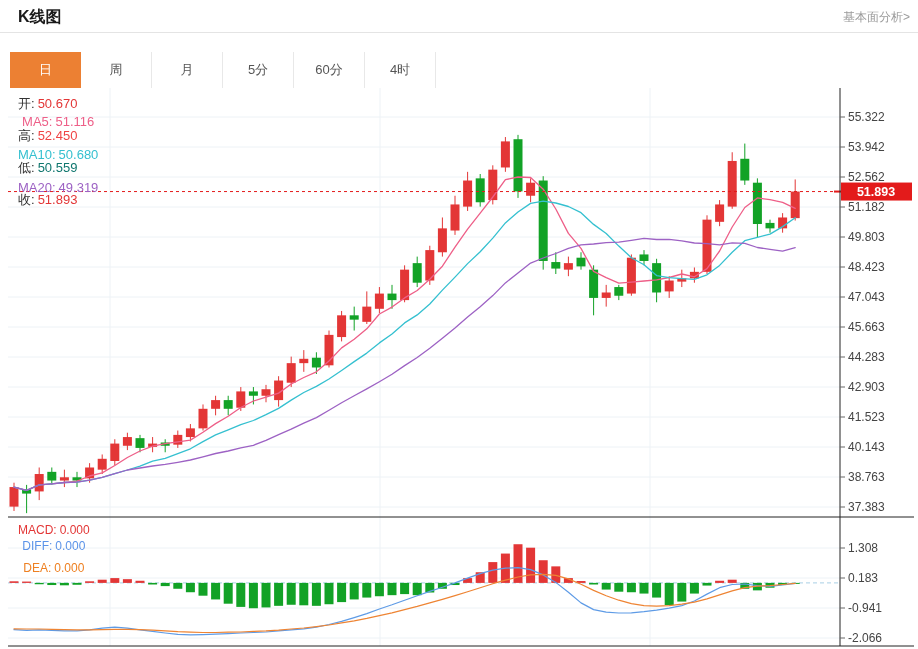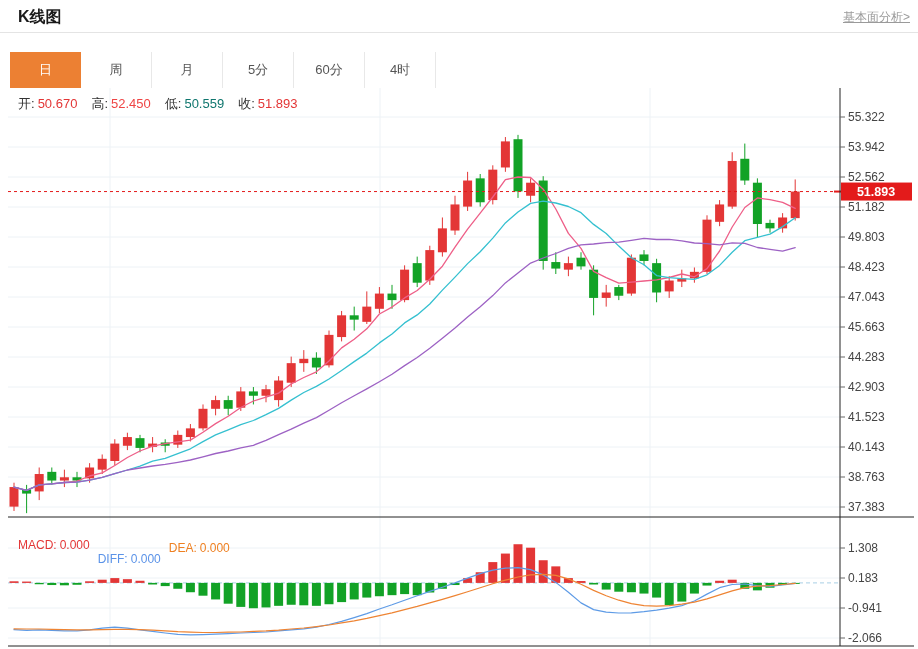--- a/index.html
+++ b/index.html
@@ -1,27 +1,27 @@
 <!DOCTYPE html>
 <html><head>
 <meta charset="utf-8">
 <style>
   html,body{margin:0;padding:0;background:#fff;}
   body{font-family:"Liberation Sans","DejaVu Sans",sans-serif;}
   #app{position:relative;width:918px;height:649px;background:#fff;overflow:hidden;border-right:4px solid #f9a8d4;}
   .page-title{position:absolute;left:18px;top:7px;font-size:16px;font-weight:bold;color:#1a1a1a;}
-  .fa-link{position:absolute;right:8px;top:9px;font-size:12px;color:#9a9a9a;cursor:pointer;text-decoration:underline;}
+  .fa-link{position:absolute;right:8px;top:9px;font-size:12px;color:#9a9a9a;cursor:pointer;}
   .header-divider{position:absolute;left:0;top:32px;width:918px;height:1px;background:#e4e4e4;}
   .tabs{position:absolute;left:10px;top:52px;height:36px;display:flex;}
   .tab{width:71px;height:36px;line-height:36px;text-align:center;font-size:13px;color:#555;background:#fff;border-right:1px solid #e8e8e8;cursor:pointer;box-sizing:border-box;}
   .tab.active{background:#ec8033;color:#fff;border-right:none;}
-  .legend-row{position:absolute;display:flex;align-items:center;z-index:5;white-space:nowrap;}
+  .legend-row{position:absolute;display:flex;align-items:center;z-index:5;white-space:nowrap;flex-direction:column;}
   #ohlc-row{left:18px;top:95px;font-size:13px;gap:14px;}
   #ma-row{left:18px;top:114px;font-size:13px;gap:18px;}
-  #macd-row{left:18px;top:523px;font-size:12px;gap:8px;}
+  #macd-row{left:18px;top:523px;font-size:12px;gap:2px;}
   .lbl{color:#333;}
   .val{margin-left:3px;}
   svg{position:absolute;left:0;top:88px;}
   text{font-family:"Liberation Sans","DejaVu Sans",sans-serif;}
 </style>
 </head>
 <body>
 <div id="app">
 
   <div class="page-title">K线图</div>
@@ -299,19 +299,24 @@
       <text x="848" y="554" font-size="12" fill="#444444">-2.066</text>
     </svg>
 
   <div class="legend-row" id="ohlc-row">
     <span><span class="lbl">开:</span><span class="val v-red" style="color: rgb(227, 54, 54);">50.670</span></span>
     <span><span class="lbl">高:</span><span class="val v-red" style="color: #ef4444;">52.450</span></span>
     <span><span class="lbl">低:</span><span class="val v-red" style="color: #0f766e;">50.559</span></span>
     <span><span class="lbl">收:</span><span class="val v-red" style="color: rgb(227, 54, 54);">51.893</span></span>
   </div>
 
+  <div class="legend-row" id="ma-row">
+    <span class="ma5-item" style="color: rgb(238, 95, 136);"><span>MA5:</span><span class="val">51.116</span></span>
+    <span class="ma10-item" style="color: rgb(53, 192, 208);"><span>MA10:</span><span class="val">50.680</span></span>
+    <span class="ma20-item" style="color: rgb(157, 98, 196);"><span>MA20:</span><span class="val">49.319</span></span>
+  </div>
 
   <div class="legend-row" id="macd-row">
     <span class="macd-item" style="color: rgb(227, 54, 54);"><span>MACD:</span><span class="val">0.000</span></span>
-    <span class="diff-item" style="color: rgb(91, 147, 232); margin-top: 29px;"><span>DIFF:</span><span class="val">0.000</span></span>
+    <span class="diff-item" style="color: rgb(91, 147, 232);"><span>DIFF:</span><span class="val">0.000</span></span>
     <span class="dea-item" style="color: rgb(238, 128, 34); margin-top: 6px;"><span>DEA:</span><span class="val">0.000</span></span>
   </div>
 </div>
 
 </body></html>

